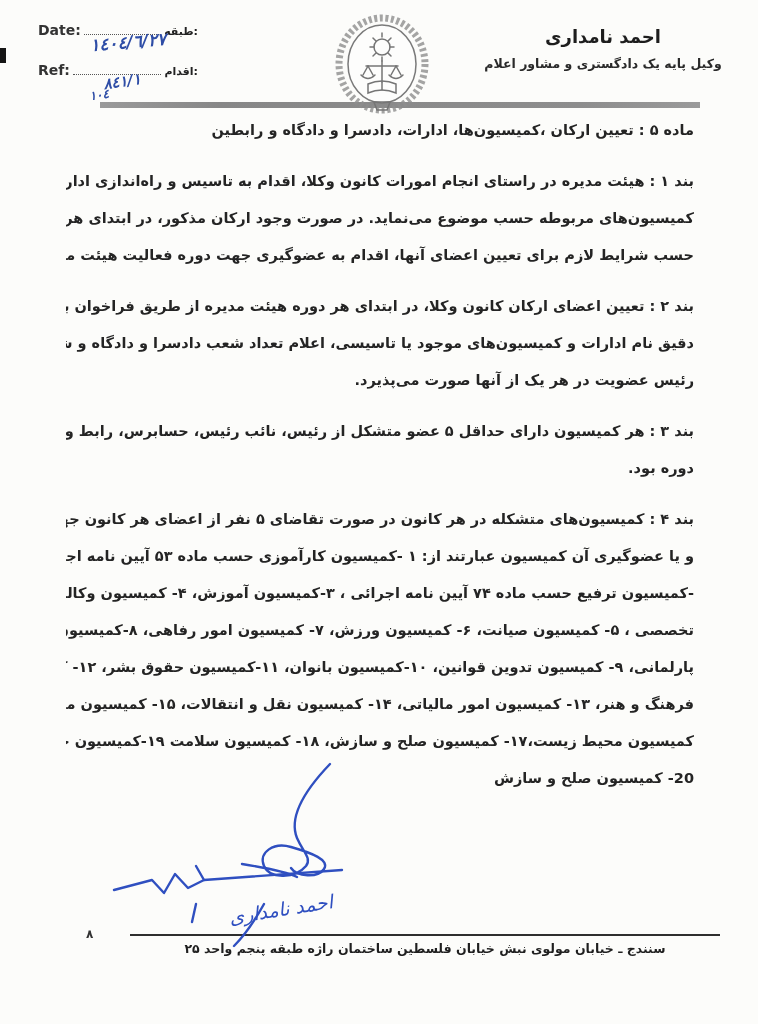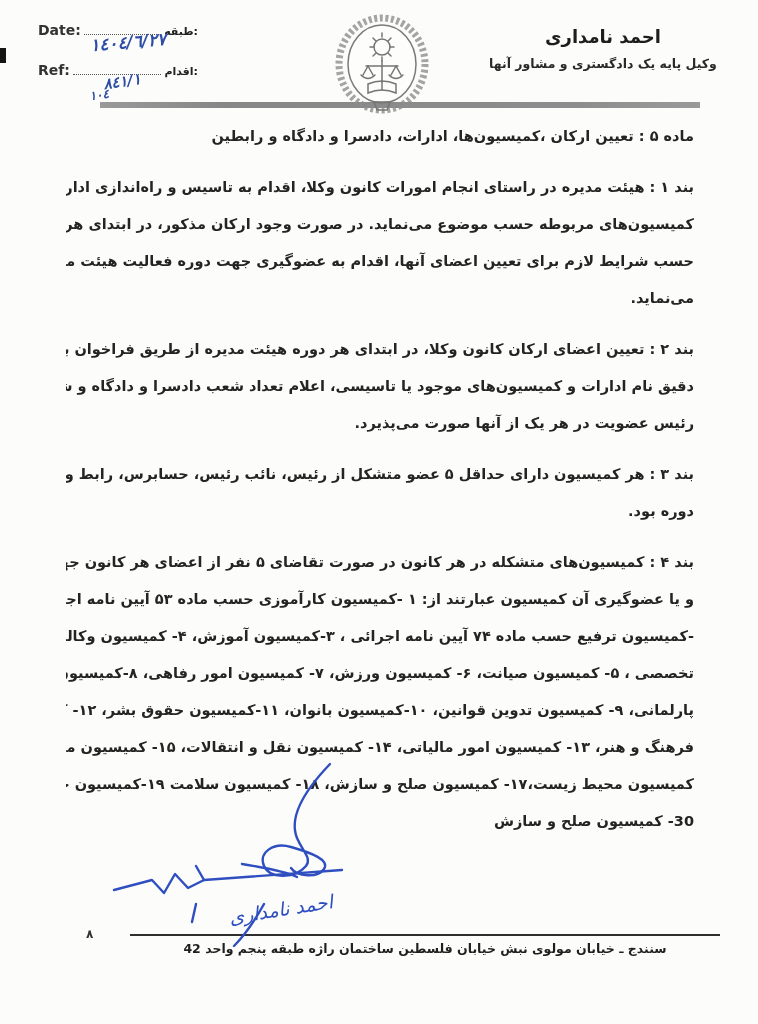--- a/index.html
+++ b/index.html
@@ -32,21 +32,21 @@
   }
   .hand-date{top:10px;left:52px;font-size:17px;transform:rotate(-5deg);letter-spacing:1px;}
   .hand-ref{top:52px;left:46px;font-size:15px;transform:rotate(-8deg);letter-spacing:1px;}
   .hand-ref .frac{display:inline-block;font-size:12px;transform:translate(4px,9px);}
   
   .rule{position:absolute;top:102px;left:100px;width:600px;height:6px;
         background:linear-gradient(90deg,#9a9a9a,#878787 20%,#8d8d8d 80%,#9a9a9a);z-index:1;}
   .emblem{position:absolute;top:14px;left:330px;width:104px;height:102px;z-index:2;}
   
   .body-text{
-    position:absolute;top:118px;left:66px;width:628px;
+    position:absolute;top:112px;left:66px;width:628px;
     direction:rtl;font-weight:bold;color:#242424;
   }
   .para{margin:0 0 14px 0;}
   .para:last-child{margin-bottom:0;}
   .line{
     height:37px;line-height:37px;font-size:14.5px;
     text-align:justify;text-align-last:justify;
     white-space:nowrap;overflow:hidden;
   }
   .line.last{text-align-last:right;}
@@ -63,21 +63,21 @@
 </style>
 </head>
 <body>
 
 <div class="page">
 
   <div class="edge-dash"></div>
 
   <div class="lawyer-block">
     <div class="lawyer-name">احمد نامداری</div>
-    <div class="lawyer-title">وکیل پایه یک دادگستری و مشاور آنها</div>
+    <div class="lawyer-title">وکیل پایه یک دادگستری و مشاور اعلام</div>
   </div>
 
   <div class="meta">
     <div class="meta-row">
       <span class="en">Date:</span>
       <span class="dots"></span>
       <span class="fa">طبقه:</span>
     </div>
     <div class="meta-row">
       <span class="en">Ref:</span>
@@ -117,51 +117,50 @@
   </svg>
 
   <div class="body-text">
     <div class="para">
       <div class="line last">ماده ۵ : تعیین ارکان ،کمیسیون‌ها، ادارات، دادسرا و دادگاه و رابطین</div>
     </div>
     <div class="para">
       <div class="line">بند ۱ : هیئت مدیره در راستای انجام امورات کانون وکلا، اقدام به تاسیس و راه‌اندازی ادارات و</div>
       <div class="line">کمیسیون‌های مربوطه حسب موضوع می‌نماید. در صورت وجود ارکان مذکور، در ابتدای هر دوره</div>
       <div class="line">حسب شرایط لازم برای تعیین اعضای آنها، اقدام به عضوگیری جهت دوره فعالیت هیئت مدیره</div>
-      <div class="line last">می‌نماید.</div>
     </div>
     <div class="para">
       <div class="line">بند ۲ : تعیین اعضای ارکان کانون وکلا، در ابتدای هر دوره هیئت مدیره از طریق فراخوان با اعلام</div>
       <div class="line">دقیق نام ادارات و کمیسیون‌های موجود یا تاسیسی، اعلام تعداد شعب دادسرا و دادگاه و شرایط لازم</div>
       <div class="line last">رئیس عضویت در هر یک از آنها صورت می‌پذیرد.</div>
     </div>
     <div class="para">
       <div class="line">بند ۳ : هر کمیسیون دارای حداقل ۵ عضو متشکل از رئیس، نائب رئیس، حسابرس، رابط  و دبیر</div>
       <div class="line last">دوره بود.</div>
     </div>
     <div class="para">
       <div class="line">بند ۴ : کمیسیون‌های متشکله در هر کانون در صورت تقاضای ۵ نفر از اعضای هر کانون جهت تشکیل</div>
       <div class="line">و یا عضوگیری آن کمیسیون عبارتند از: ۱ -کمیسیون کارآموزی حسب ماده ۵۳ آیین نامه اجرائی، ۲</div>
       <div class="line">-کمیسیون ترفیع حسب ماده ۷۴ آیین نامه اجرائی ، ۳-کمیسیون آموزش، ۴- کمیسیون وکالت</div>
       <div class="line">تخصصی ، ۵- کمیسیون صیانت، ۶- کمیسیون ورزش، ۷- کمیسیون امور رفاهی، ۸-کمیسیون</div>
       <div class="line">پارلمانی، ۹- کمیسیون تدوین قوانین، ۱۰-کمیسیون بانوان، ۱۱-کمیسیون حقوق بشر، ۱۲- کمیسیون</div>
       <div class="line">فرهنگ و هنر، ۱۳- کمیسیون امور مالیاتی، ۱۴- کمیسیون نقل و انتقالات، ۱۵- کمیسیون مسکن، ۱۶-</div>
       <div class="line">کمیسیون محیط زیست،۱۷- کمیسیون صلح و سازش، ۱۸- کمیسیون سلامت ۱۹-کمیسیون حقوق بشر</div>
-      <div class="line last">30- کمیسیون صلح و سازش</div>
+      <div class="line last">20- کمیسیون صلح و سازش</div>
     </div>
   </div>
 
   <svg class="signature" viewBox="0 0 280 205" aria-hidden="true">
     <g stroke="#2f4fc0" stroke-width="2.4" fill="none" stroke-linecap="round" stroke-linejoin="round">
       <path d="M238 18 C 215 42, 196 70, 205 92 C 211 106, 220 112, 214 120 C 204 132, 178 134, 172 120 C 166 106, 182 96, 199 101 C 220 107, 238 114, 232 123 C 226 132, 205 131, 199 122"></path>
       <path d="M22 144 L 60 134 L 72 147 L 83 128 L 96 142 L 112 134 L 250 124"></path>
       <path d="M112 134 L 104 120 M 104 158 L 100 176"></path>
       <path d="M150 118 C 175 122, 195 126, 205 131"></path>
       <path d="M172 158 C 162 176, 152 190, 142 200"></path>
     </g>
     <text x="190" y="170" text-anchor="middle" transform="rotate(-9 190 170)" font-family="DejaVu Sans, sans-serif" font-size="19" font-style="italic" fill="#2f4fc0" direction="rtl">احمد نامداری</text>
   </svg>
 
   <div class="footer-rule"></div>
-  <div class="footer-text">سنندج ـ خیابان مولوی نبش خیابان فلسطین ساختمان راژه طبقه پنجم واحد 42</div>
+  <div class="footer-text">سنندج ـ خیابان مولوی نبش خیابان فلسطین ساختمان راژه طبقه پنجم واحد ۲۵</div>
   <div class="page-num">۸</div>
 
 </div>
 
 </body></html>

